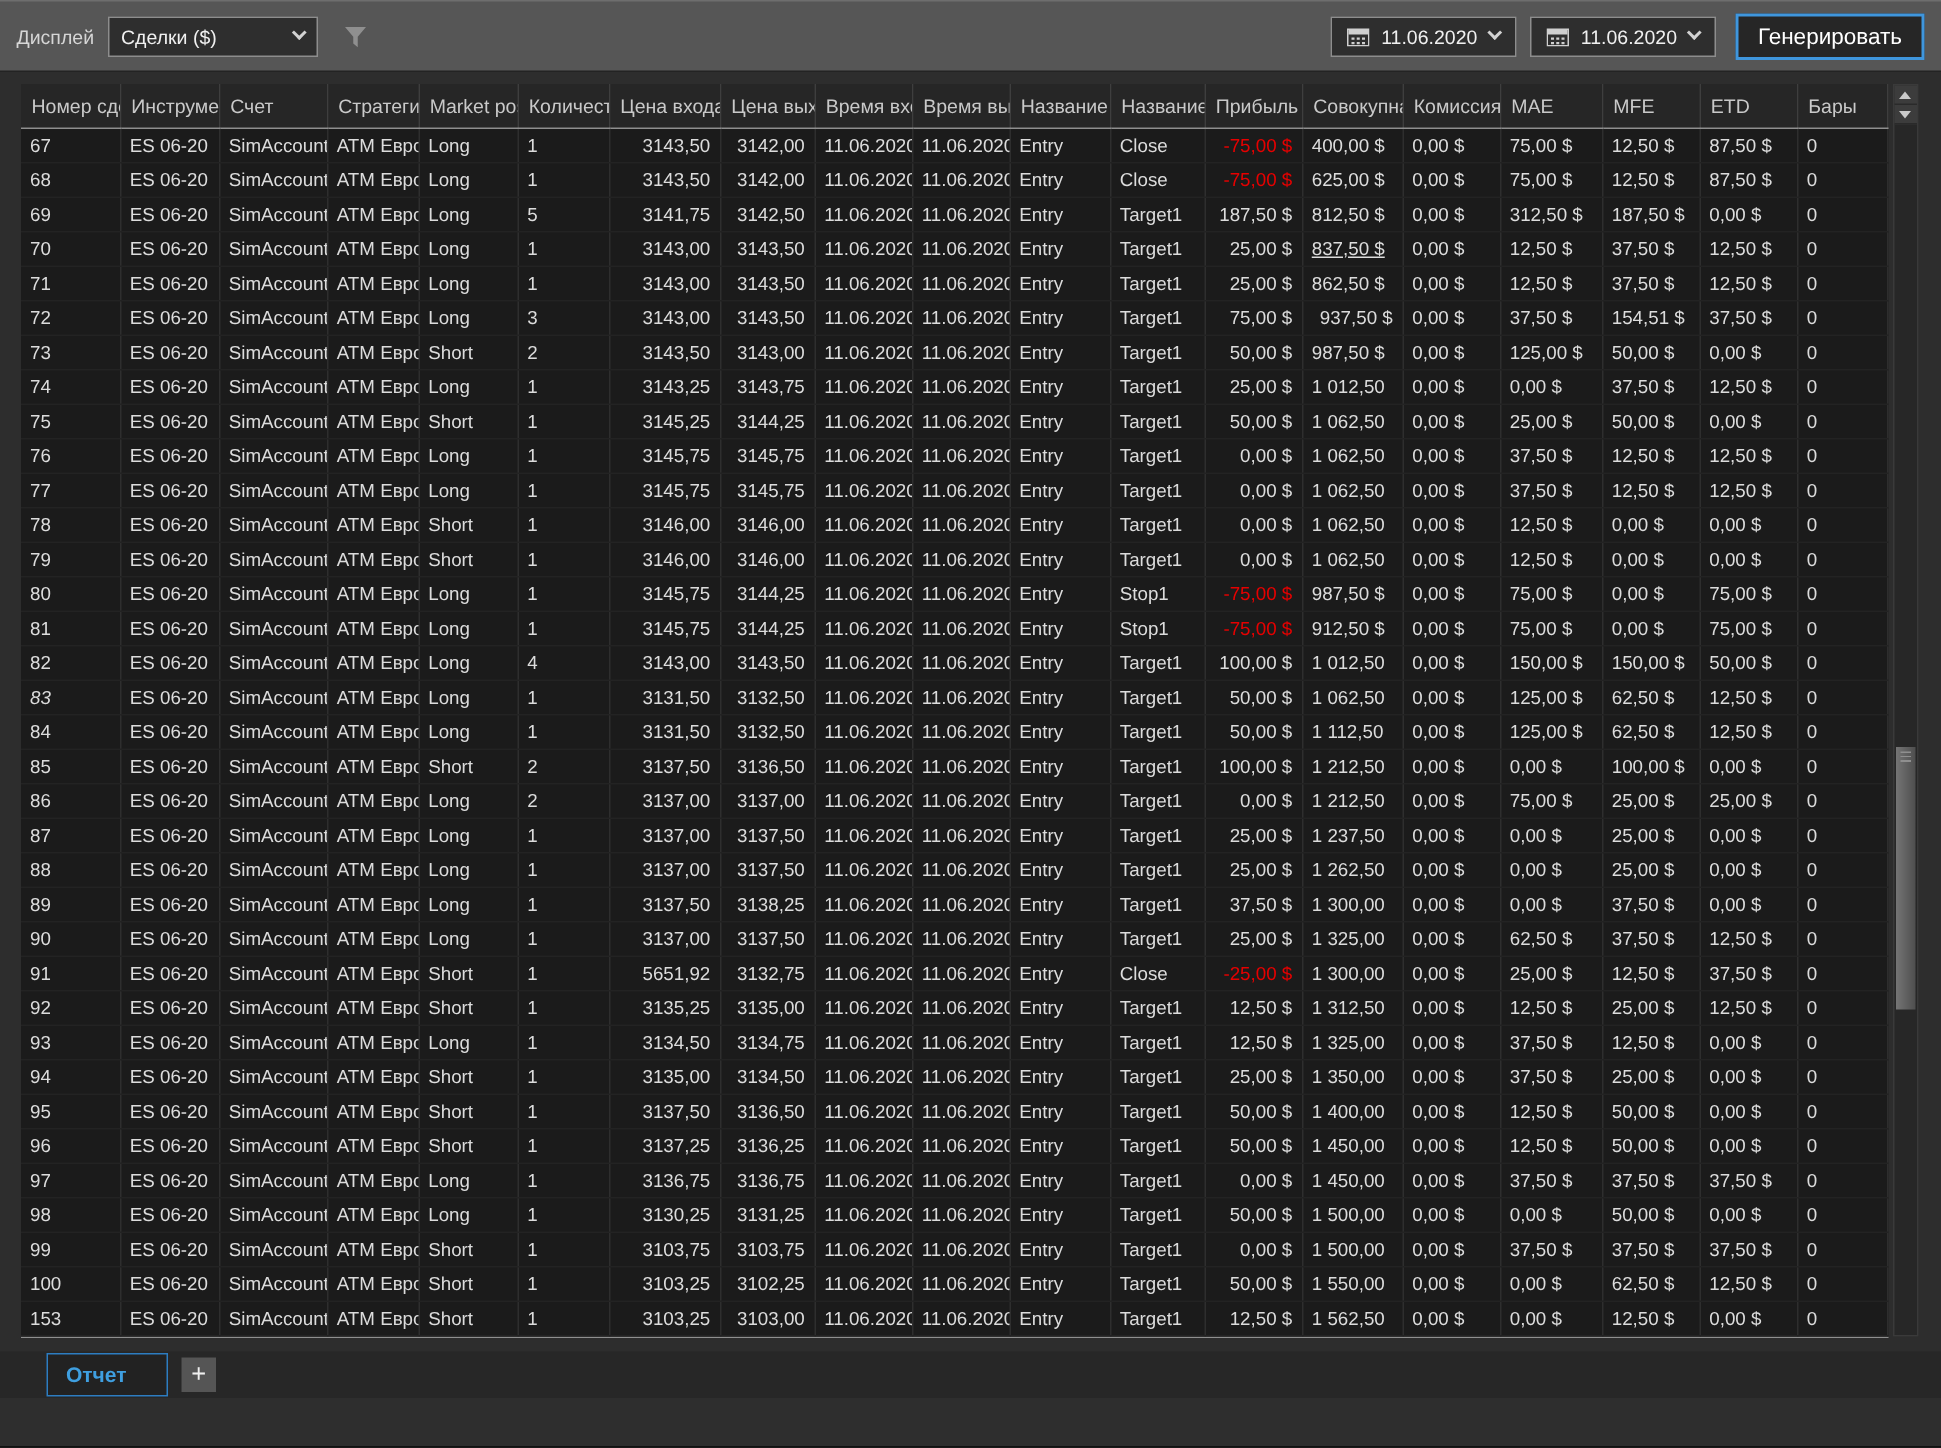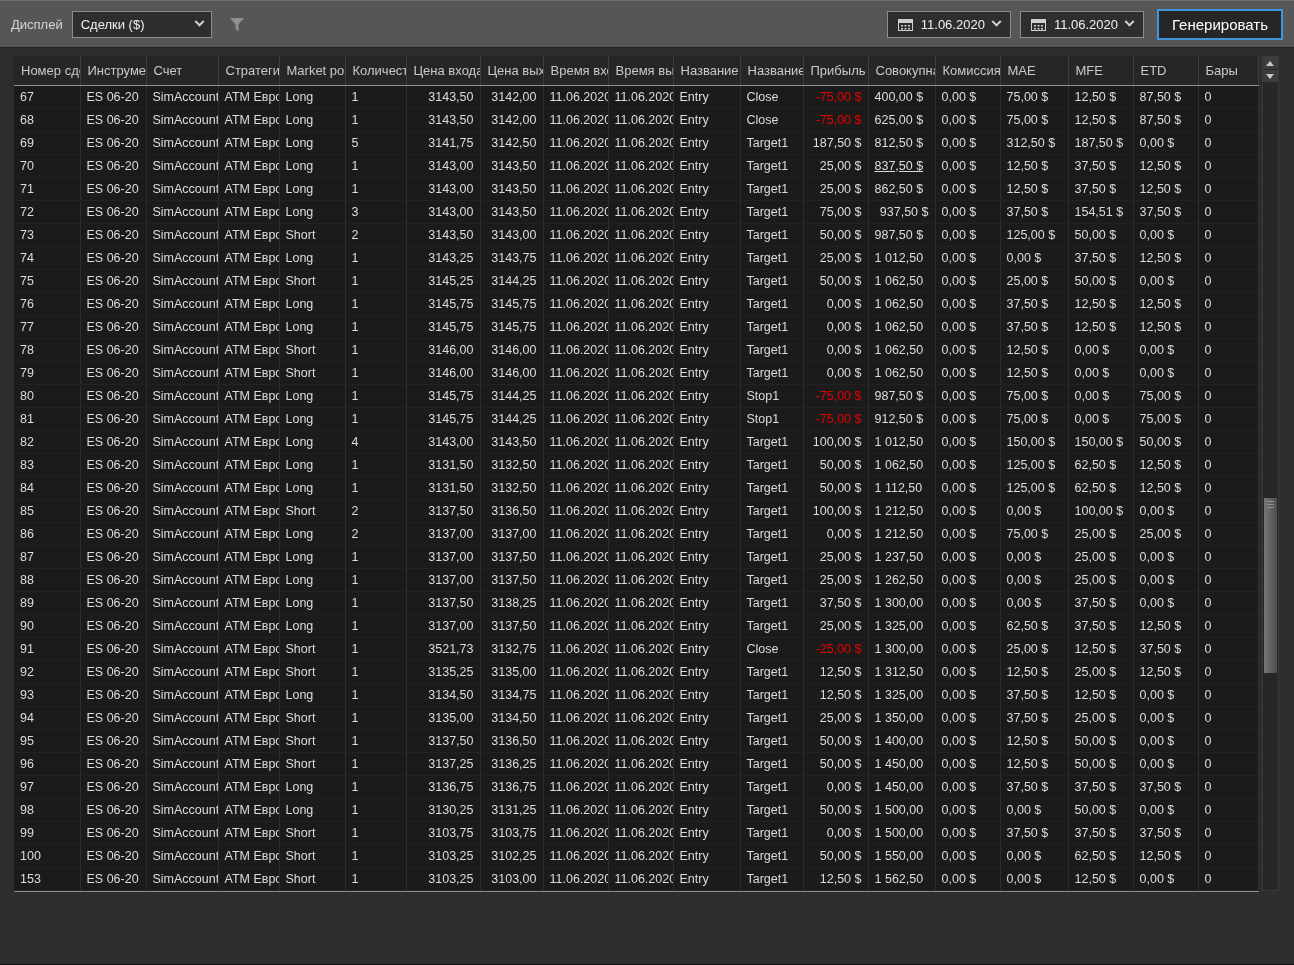--- a/index.html
+++ b/index.html
@@ -508,21 +508,21 @@
               <td style="text-align: left;">Target1</td>
               <td style="text-align: right;">100,00 $</td>
               <td style="text-align: left;">1 012,50</td>
               <td style="text-align: left;">0,00 $</td>
               <td style="text-align: left;">150,00 $</td>
               <td style="text-align: left;">150,00 $</td>
               <td style="text-align: left;">50,00 $</td>
               <td style="text-align: left;">0</td>
             </tr>
             <tr>
-              <td style="text-align: left;">83</td>
+              <td style="text-align: left; font-style: italic;">83</td>
               <td style="text-align: left;">ES 06-20</td>
               <td style="text-align: left;">SimAccount</td>
               <td style="text-align: left;">ATM Евро</td>
               <td style="text-align: left;">Long</td>
               <td style="text-align: left;">1</td>
               <td style="text-align: right;">3131,50</td>
               <td style="text-align: right;">3132,50</td>
               <td style="text-align: left;">11.06.2020</td>
               <td style="text-align: left;">11.06.2020</td>
               <td style="text-align: left;">Entry</td>
@@ -682,21 +682,21 @@
               <td style="text-align: left;">12,50 $</td>
               <td style="text-align: left;">0</td>
             </tr>
             <tr>
               <td style="text-align: left;">91</td>
               <td style="text-align: left;">ES 06-20</td>
               <td style="text-align: left;">SimAccount</td>
               <td style="text-align: left;">ATM Евро</td>
               <td style="text-align: left;">Short</td>
               <td style="text-align: left;">1</td>
-              <td style="text-align: right;">3521,73</td>
+              <td style="text-align: right;">5651,92</td>
               <td style="text-align: right;">3132,75</td>
               <td style="text-align: left;">11.06.2020</td>
               <td style="text-align: left;">11.06.2020</td>
               <td style="text-align: left;">Entry</td>
               <td style="text-align: left;">Close</td>
               <td class="neg" style="text-align: right;">-25,00 $</td>
               <td style="text-align: left;">1 300,00</td>
               <td style="text-align: left;">0,00 $</td>
               <td style="text-align: left;">25,00 $</td>
               <td style="text-align: left;">12,50 $</td>
@@ -920,15 +920,19 @@
       <div class="vs-btn">
         <span class="tri-up"></span>
       </div>
       <div class="vs-btn">
         <span class="tri-down"></span>
       </div>
       <div class="vs-thumb"></div>
     </div>
   </div>
 
+  <div class="tabbar">
+    <div class="tab">Отчет</div>
+    <div class="addtab">+</div>
+  </div>
   <div class="statusbar"></div>
 
 </div>
 
 </body></html>

